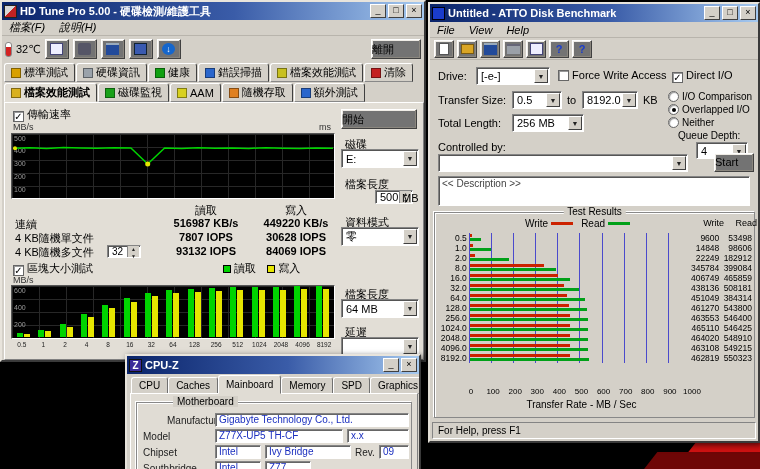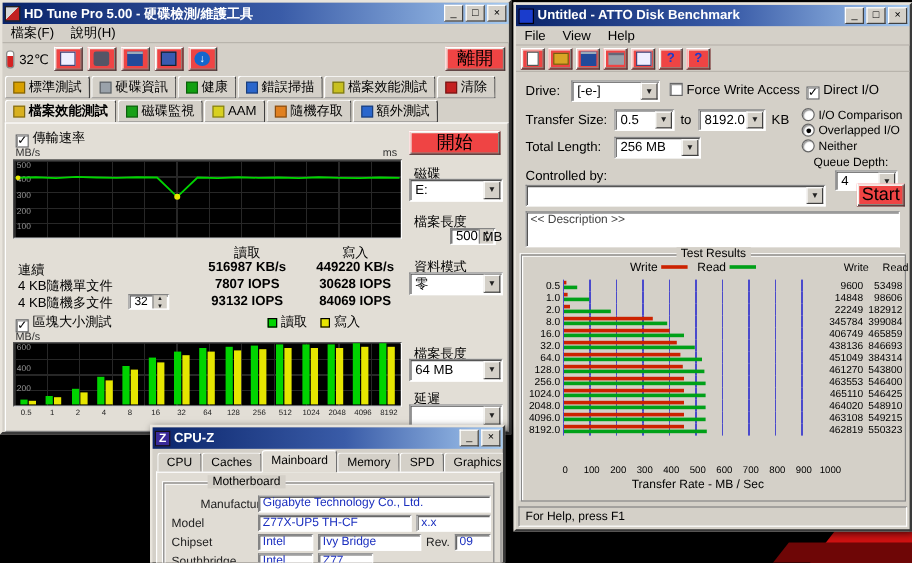--- a/index.html
+++ b/index.html
@@ -16,24 +16,24 @@
   display:flex;align-items:center;gap:3px;padding:0 2px;}
 .ttext{color:#fff;font-size:11px;font-weight:bold;white-space:nowrap;overflow:hidden;flex:1;}
 .tbtns{display:flex;gap:2px;}
 .tbtn{width:16px;height:14px;background:#d4d0c8;border:1px solid;border-color:#fff #404040 #404040 #fff;
   font-size:9px;line-height:11px;text-align:center;}
 .appico{width:13px;height:13px;flex:0 0 13px;}
 .ico-hd{background:linear-gradient(135deg,#d8d8d8 48%,#c22222 48%);border:1px solid #222;}
 .ico-atto{background:#1a3ccc;border:1px solid #001;}
 .ico-z{background:#3a2a9a;border:1px solid #111;color:#fff;font-size:10px;font-weight:bold;line-height:12px;text-align:center;}
 .ico-z::after{content:"Z";}
-.menubar{height:16px;display:flex;align-items:center;background:#d4d0c8;border-bottom:1px solid #b8b4ac;}
+.menubar{height:16px;display:flex;align-items:center;background:#d4d0c8;border-bottom:1px solid #b8b4ac;font-style:italic;}
 .menubar span{padding:0 7px;}
-.btn{background:#ef4444;border:1px solid;border-color:#fff #404040 #404040 #fff;
-  box-shadow:inset -1px -1px 0 #8a867e,inset 1px 1px 0 #efece6;font-size:15px;text-align:center;}
+.btn{background:#737373;border:1px solid;border-color:#fff #404040 #404040 #fff;
+  box-shadow:inset -1px -1px 0 #8a867e,inset 1px 1px 0 #efece6;font-size:11px;text-align:left;}
 .sunken{background:#fff;border:1px solid;border-color:#848484 #fff #fff #848484;box-shadow:inset 1px 1px 0 #555;}
 .combo{position:relative;background:#fff;border:1px solid;border-color:#848484 #fff #fff #848484;
   box-shadow:inset 1px 1px 0 #555;display:flex;align-items:center;padding:0 16px 0 4px;white-space:nowrap;overflow:hidden;}
 .combo .dd{position:absolute;right:1px;top:1px;bottom:1px;width:14px;background:#d4d0c8;
   border:1px solid;border-color:#fff #404040 #404040 #fff;font-size:7px;line-height:14px;text-align:center;color:#222;}
 .cb{display:inline-block;width:11px;height:11px;background:#fff;border:1px solid #666;
   box-shadow:inset 1px 1px 0 #999;font-size:10px;line-height:10px;text-align:center;vertical-align:-2px;}
 .cb.on::after{content:"✓";}
 .radio{display:inline-block;width:11px;height:11px;border-radius:50%;background:#fff;border:1px solid #666;
   box-shadow:inset 1px 1px 1px #999;vertical-align:-2px;position:relative;}
@@ -529,21 +529,21 @@
             <span class="ar-val">406749</span>
             <span class="ar-val rv">465859</span>
           </div>
           <div class="ar">
             <span class="ar-size">32.0</span>
             <span class="ar-bars">
               <span class="ar-bar" style="top: 1px; background: rgb(204, 34, 0); width: 94.6px;"></span>
               <span class="ar-bar" style="top: 5px; background: rgb(0, 160, 24); width: 109.7px;"></span>
             </span>
             <span class="ar-val">438136</span>
-            <span class="ar-val rv">846693</span>
+            <span class="ar-val rv">508181</span>
           </div>
           <div class="ar">
             <span class="ar-size">64.0</span>
             <span class="ar-bars">
               <span class="ar-bar" style="top: 1px; background: rgb(204, 34, 0); width: 97.3px;"></span>
               <span class="ar-bar" style="top: 5px; background: rgb(0, 160, 24); width: 115.3px;"></span>
             </span>
             <span class="ar-val">451049</span>
             <span class="ar-val rv">384314</span>
           </div>

